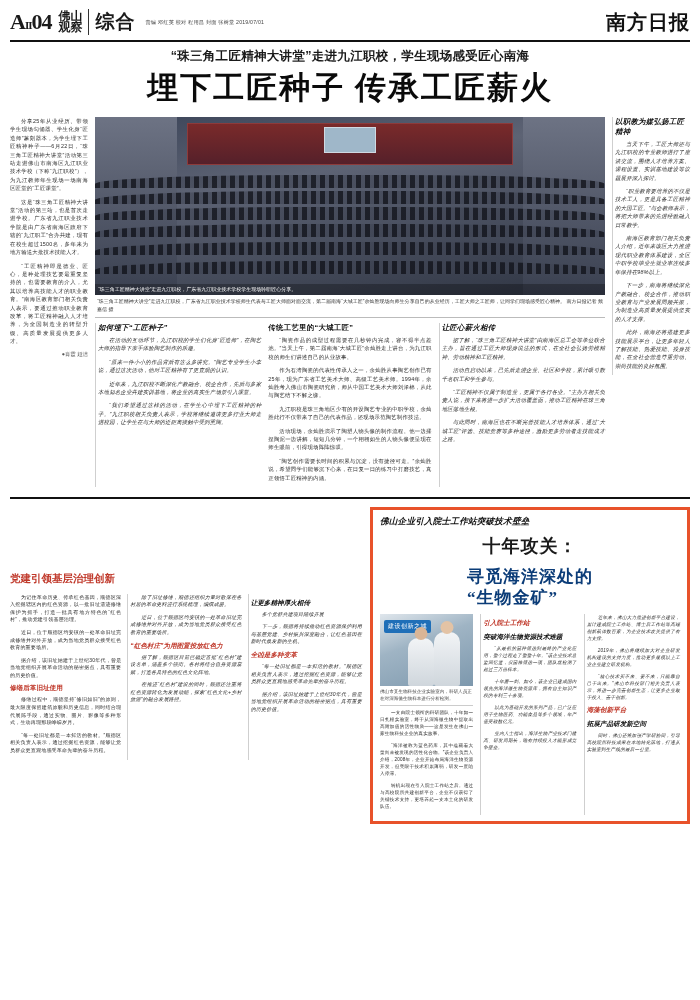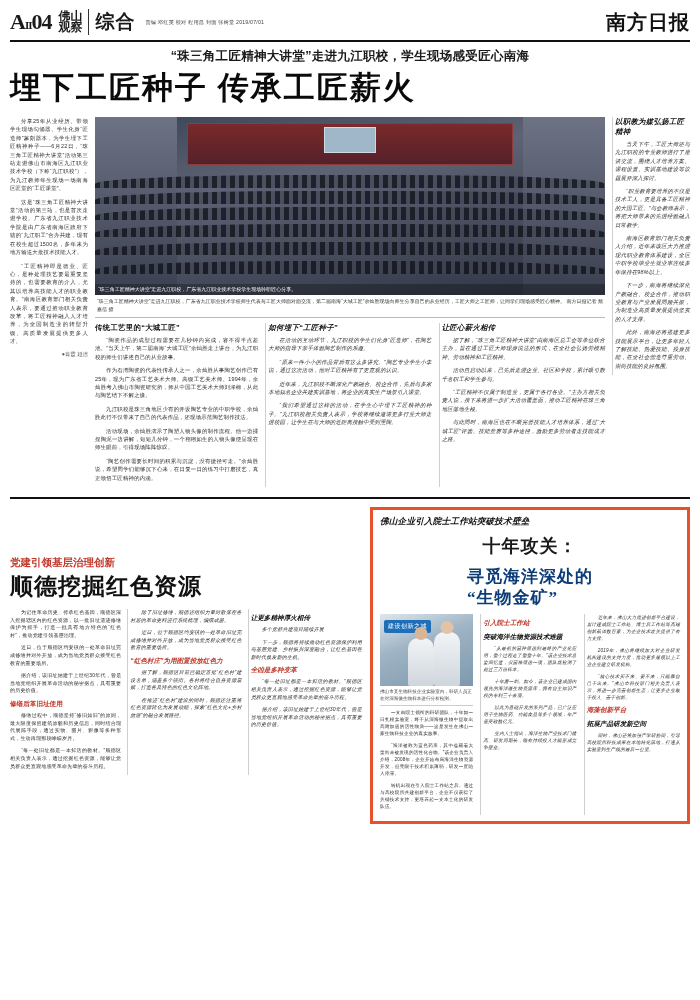--- a/index.html
+++ b/index.html
@@ -72,21 +72,21 @@
 
   
   .top-kicker {
     text-align: center;
     font-size: 12.5px;
     font-weight: bold;
     letter-spacing: .3px;
     margin: 6px 0 2px;
   }
   .top-headline {
-    text-align: left;
+    text-align: center;
     font-family: "Liberation Serif", serif;
     font-size: 31px;
     font-weight: bold;
     letter-spacing: 2px;
     margin: 2px 0 8px;
     color: #0a0a0a;
   }
 
   .top-body {
     display: flex;
@@ -336,40 +336,40 @@
         <div class="aud-row" style="top:74px"></div>
         <div class="aud-row" style="top:90px"></div>
         <div class="aud-row" style="top:107px"></div>
         <div class="aud-row" style="top:125px"></div>
         <div class="aud-row" style="top:144px"></div>
         <div class="cap">“珠三角工匠精神大讲堂”走进九江职校，广东省九江职业技术学校学生现场聆听匠心分享。</div>
       </div>
       <div class="cap-under">“珠三角工匠精神大讲堂”走进九江职校，广东省九江职业技术学校师生代表与工匠大师面对面交流，第二届南海“大城工匠”余灿胜现场向师生分享自己的从业经历，工匠大师之工匠师，让同学们现场感受匠心精神。    南方日报记者  戴嘉信  摄</div>
 
       <div class="mini-cols">
+        <div class="mini-col colrule">
+          <div class="sub-h">如何埋下“工匠种子”</div>
+          <div class="vtext">
+            <p>在活动的互动环节，九江职校的学生们化身“匠造师”，在陶艺大师的指导下亲手体验陶艺制作的乐趣。</p>
+            <p>“原来一件小小的作品背后有这么多讲究。”陶艺专业学生小李说，通过这次活动，他对工匠精神有了更直观的认识。</p>
+            <p>近年来，九江职校不断深化产教融合、校企合作，先后与多家本地知名企业共建实训基地，将企业的真实生产场景引入课堂。</p>
+            <p>“我们希望通过这样的活动，在学生心中埋下工匠精神的种子。”九江职校相关负责人表示，学校将继续邀请更多行业大师走进校园，让学生在与大师的近距离接触中受到熏陶。</p>
+          </div>
+        </div>
         <div class="mini-col">
           <div class="sub-h">传统工艺里的“大城工匠”</div>
           <div class="vtext">
             <p>“陶瓷作品的成型过程需要在几秒钟内完成，容不得半点差池。”当天上午，第二届南海“大城工匠”余灿胜走上讲台，为九江职校的师生们讲述自己的从业故事。</p>
             <p>作为石湾陶瓷的代表性传承人之一，余灿胜从事陶艺创作已有25年，现为广东省工艺美术大师、高级工艺美术师。1994年，余灿胜考入佛山市陶瓷研究所，师从中国工艺美术大师刘泽棉，从此与陶艺结下不解之缘。</p>
             <p>九江职校是珠三角地区少有的开设陶艺专业的中职学校，余灿胜此行不仅带来了自己的代表作品，还现场示范陶艺制作技法。</p>
             <p>活动现场，余灿胜演示了陶塑人物头像的制作流程。他一边揉捏陶泥一边讲解，短短几分钟，一个栩栩如生的人物头像便呈现在师生眼前，引得现场阵阵惊叹。</p>
             <p>“陶艺创作需要长时间的积累与沉淀，没有捷径可走。”余灿胜说，希望同学们能够沉下心来，在日复一日的练习中打磨技艺，真正领悟工匠精神的内涵。</p>
           </div>
         </div>
         <div class="mini-col colrule">
-          <div class="sub-h">如何埋下“工匠种子”</div>
-          <div class="vtext">
-            <p>在活动的互动环节，九江职校的学生们化身“匠造师”，在陶艺大师的指导下亲手体验陶艺制作的乐趣。</p>
-            <p>“原来一件小小的作品背后有这么多讲究。”陶艺专业学生小李说，通过这次活动，他对工匠精神有了更直观的认识。</p>
-            <p>近年来，九江职校不断深化产教融合、校企合作，先后与多家本地知名企业共建实训基地，将企业的真实生产场景引入课堂。</p>
-            <p>“我们希望通过这样的活动，在学生心中埋下工匠精神的种子。”九江职校相关负责人表示，学校将继续邀请更多行业大师走进校园，让学生在与大师的近距离接触中受到熏陶。</p>
-          </div>
-        </div>
-        <div class="mini-col colrule">
           <div class="sub-h">让匠心薪火相传</div>
           <div class="vtext">
             <p>据了解，“珠三角工匠精神大讲堂”由南海区总工会等单位联合主办，旨在通过工匠大师现身说法的形式，在全社会弘扬劳模精神、劳动精神和工匠精神。</p>
             <p>活动自启动以来，已先后走进企业、社区和学校，累计吸引数千名职工和学生参与。</p>
             <p>“工匠精神不仅属于制造业，更属于各行各业。”主办方相关负责人说，接下来将进一步扩大活动覆盖面，推动工匠精神在珠三角地区落地生根。</p>
             <p>与此同时，南海区也在不断完善技能人才培养体系，通过“大城工匠”评选、技能竞赛等多种途径，激励更多劳动者走技能成才之路。</p>
           </div>
         </div>
       </div>
     </div>
@@ -386,21 +386,20 @@
     </div>
   </div>
 
   <div class="thick-rule"></div>
 
   <div class="bottom">
 
     <div class="bot-left">
       <div class="b-kicker">党建引领基层治理创新</div>
       <div class="b-headline">
-        <div>顺德挖掘红色资源</div>
       </div>
       <div class="b-cols">
         <div class="b-col">
           <div class="vtext xs">
             <p>为记住革命历史、传承红色基因，顺德区深入挖掘辖区内的红色资源，以一批旧址遗迹修缮保护为抓手，打造一批具有地方特色的“红色村”，推动党建引领基层治理。</p>
             <p>近日，位于顺德区均安镇的一处革命旧址完成修缮并对外开放，成为当地党员群众接受红色教育的重要场所。</p>
             <p>据介绍，该旧址始建于上世纪30年代，曾是当地党组织开展革命活动的秘密据点，具有重要的历史价值。</p>
           </div>
           <div class="tiny-h red">修缮后革旧址使用</div>
           <div class="vtext xs">

